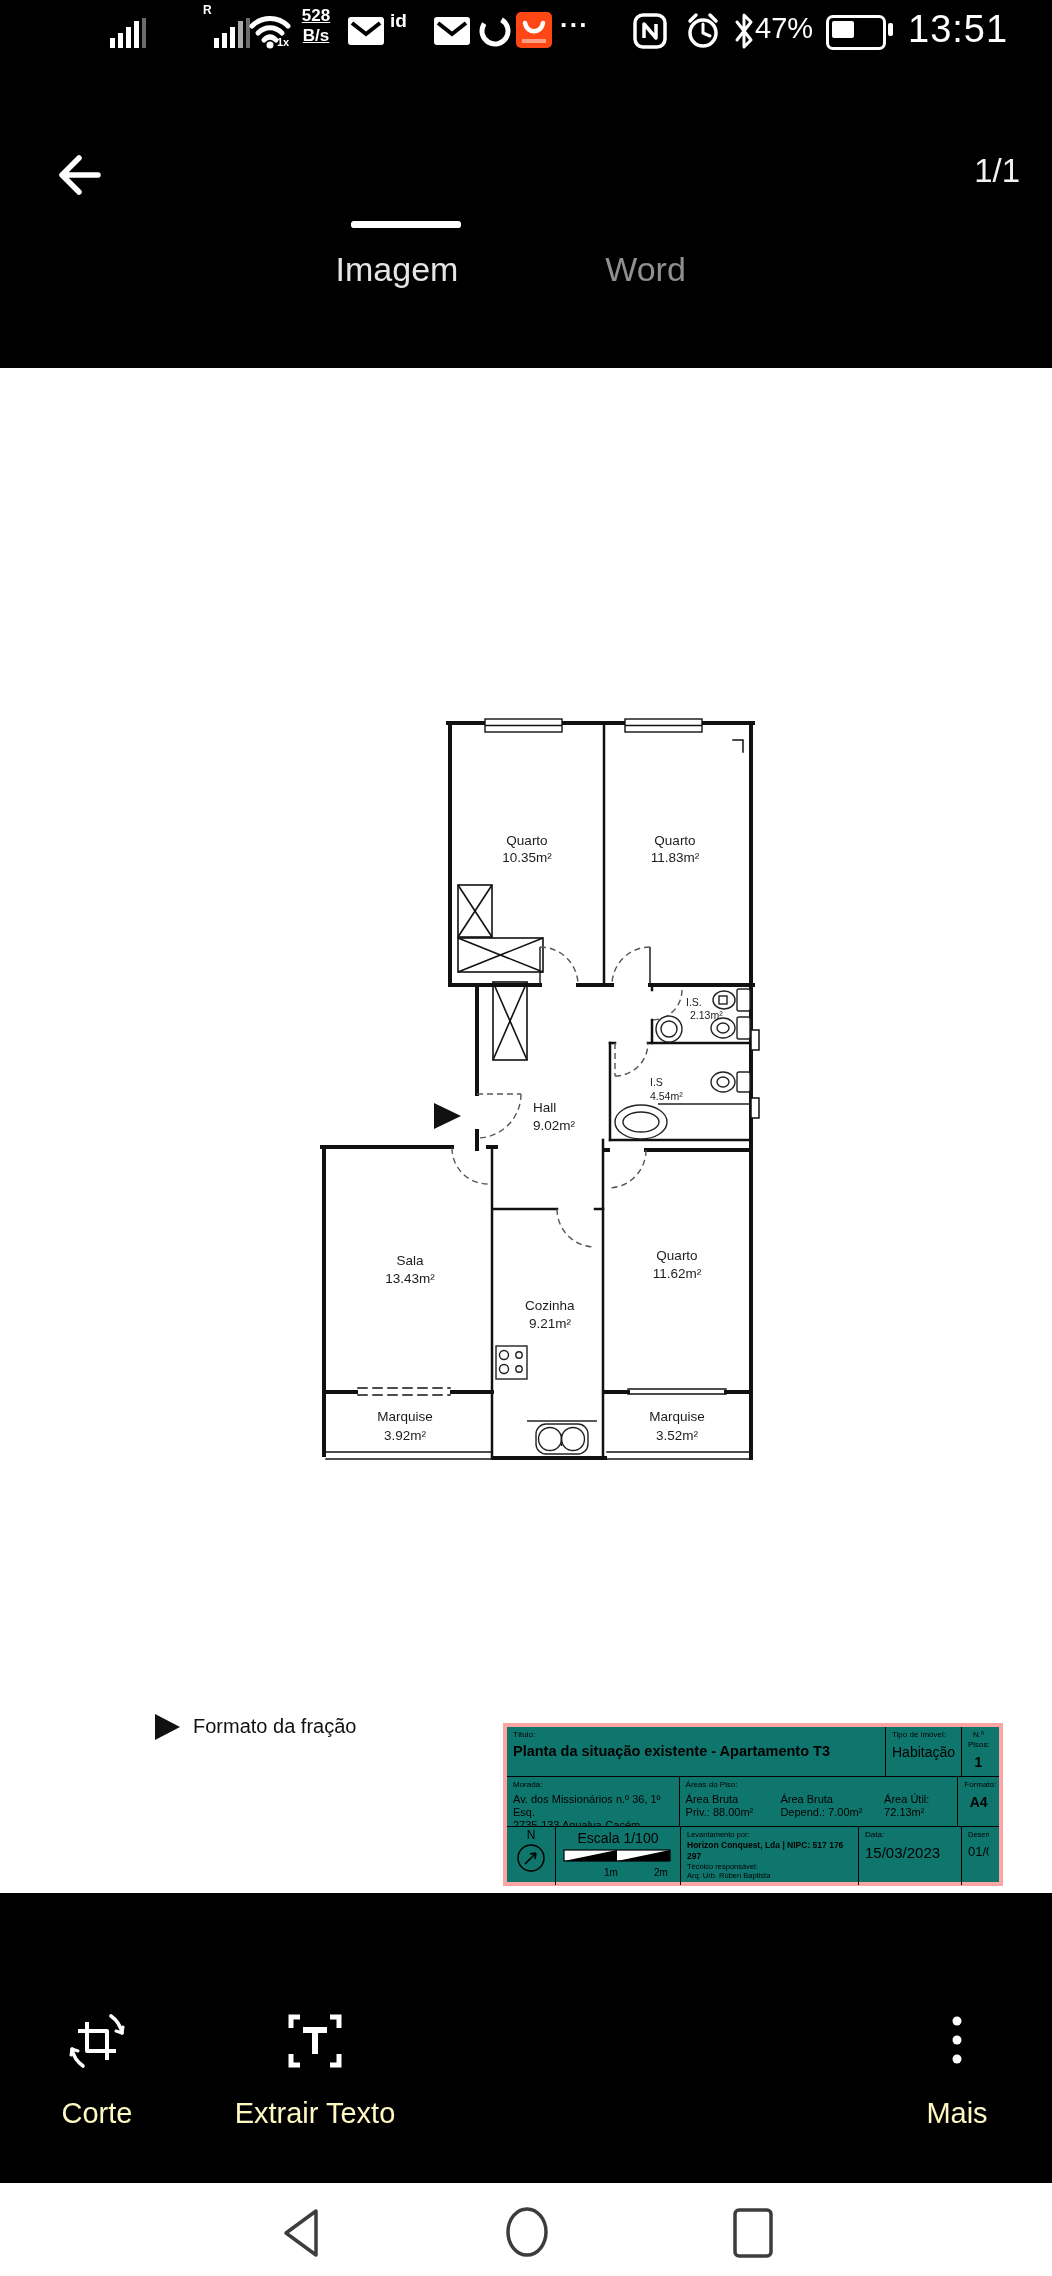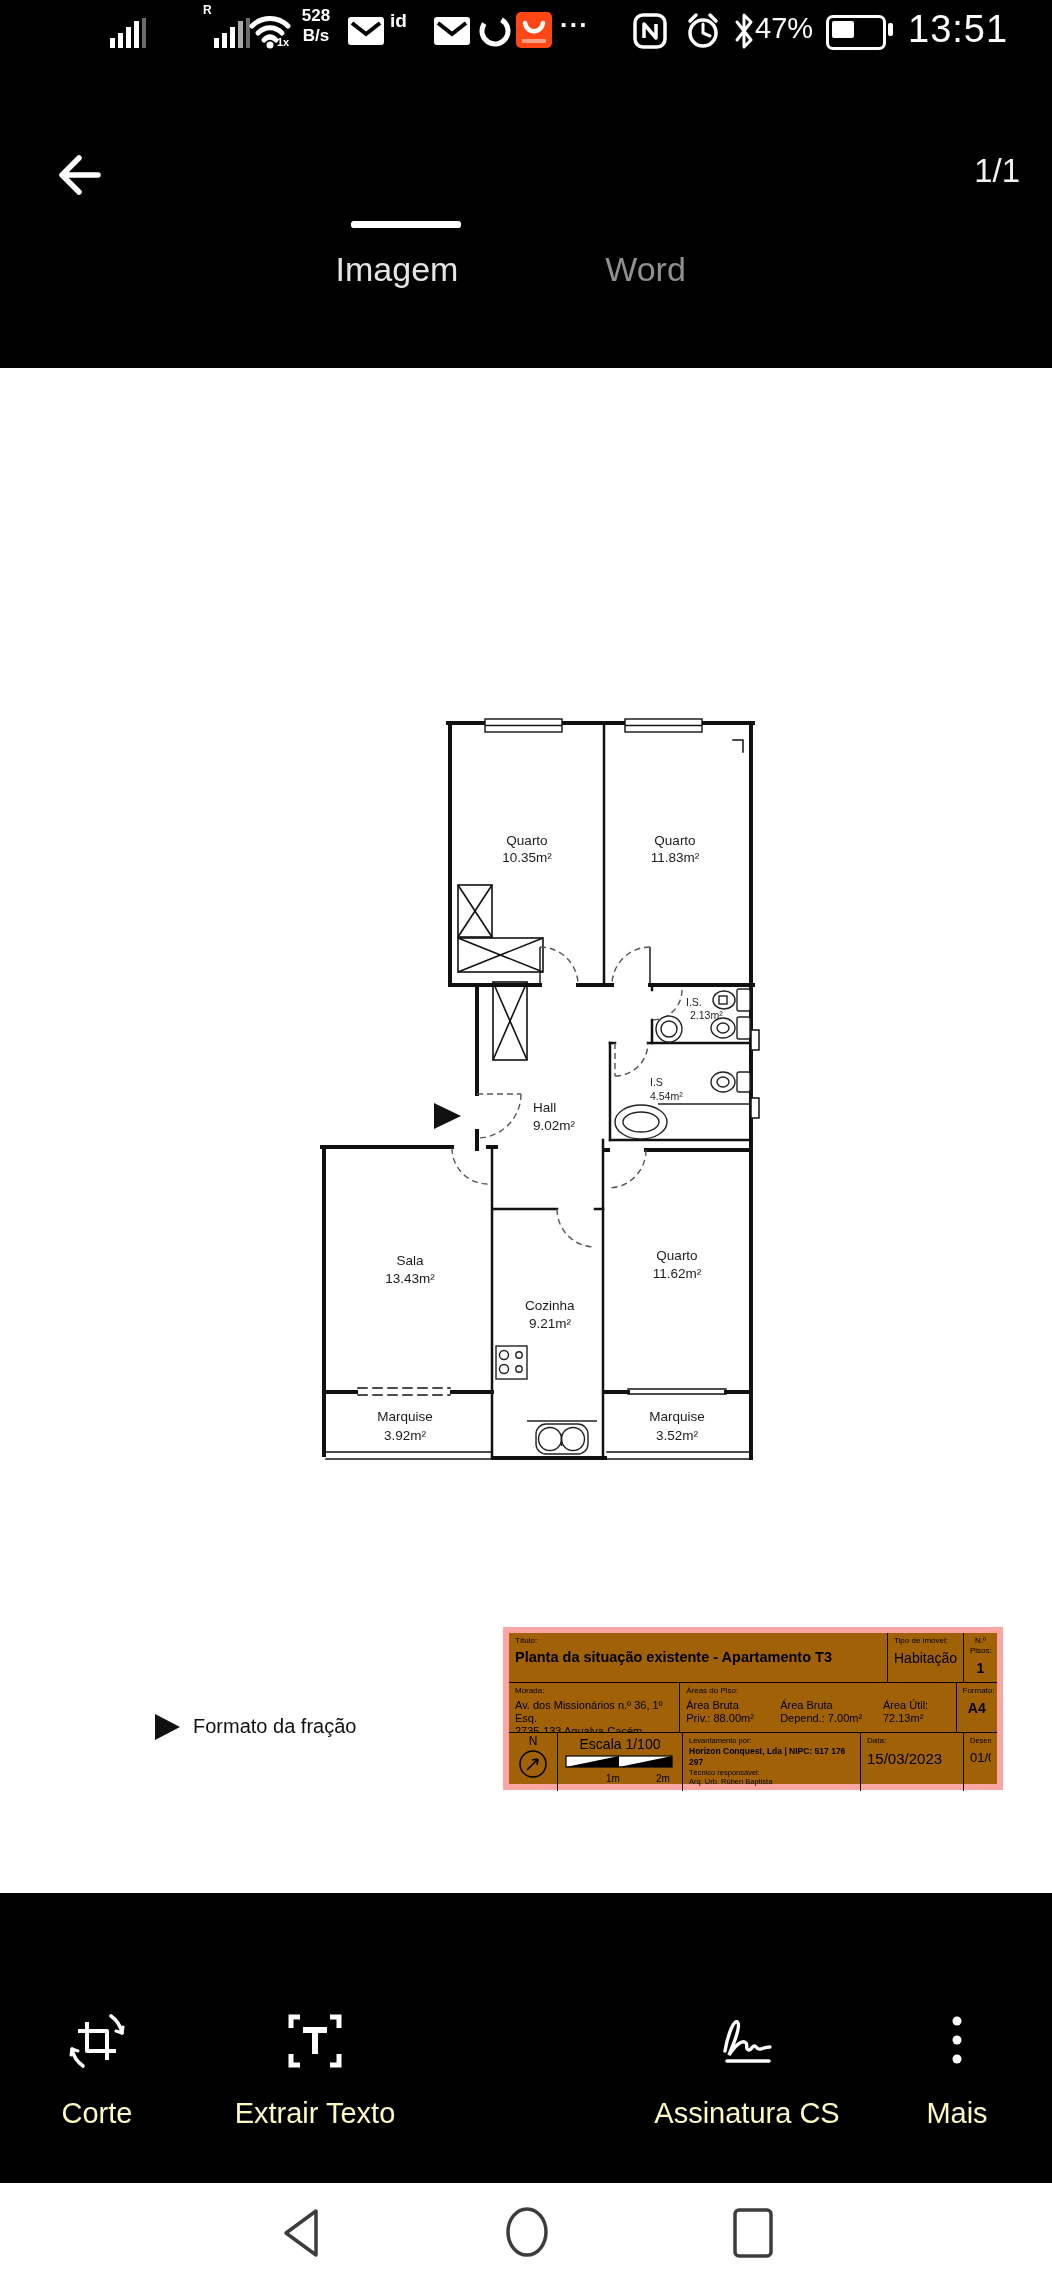--- a/index.html
+++ b/index.html
@@ -2,21 +2,21 @@
 <html><head>
 <meta charset="utf-8">
 <style>
   html,body{margin:0;padding:0;}
   body{width:1052px;height:2276px;background:#000;position:relative;
        font-family:"Liberation Sans",sans-serif;overflow:hidden;}
   .abs{position:absolute;}
   
   #statusbar{left:0;top:0;width:1052px;height:62px;color:#fff;}
   .sb-txt{color:#fff;white-space:nowrap;}
-  #speed{left:287px;top:6px;width:58px;text-align:center;font-size:17px;line-height:20px;font-weight:600;}
+  #speed{left:287px;top:6px;width:58px;text-align:center;font-size:17px;line-height:20px;font-weight:600;text-decoration:underline;}
   #sim2-r{left:203px;top:3px;font-size:12px;font-weight:700;}
   #pct{left:755px;top:12px;font-size:29px;font-weight:400;}
   #clock{left:908px;top:8px;font-size:38px;font-weight:400;letter-spacing:1px;}
   .batt{left:826px;top:15px;width:54px;height:29px;border:3px solid #fff;border-radius:7px;}
   .batt-fill{left:3px;top:3px;width:22px;height:17px;background:#fff;border-radius:2px;}
   .batt-nub{left:888px;top:23px;width:5px;height:13px;background:#fff;border-radius:2px;}
   .ali{left:516px;top:12px;width:36px;height:36px;background:#ff4716;border-radius:5px;}
   #dots3{left:560px;top:10px;font-size:26px;font-weight:700;letter-spacing:1px;}
   #idico{left:390px;top:10px;font-size:19px;font-weight:700;}
   #wifibadge{left:277px;top:36px;font-size:11px;font-weight:700;}
@@ -26,22 +26,22 @@
   #tab-word{left:558px;width:175px;color:#8f8f8f;}
   #tab-underline{left:351px;top:221px;width:110px;height:7px;background:#fff;border-radius:4px;}
   #pageind{left:920px;top:152px;width:100px;text-align:right;font-size:33px;color:#f2f2f2;}
   
   #canvas{left:0;top:368px;width:1052px;height:1525px;background:#fff;}
   
   #legend-arrow{left:155px;top:1346px;width:0;height:0;border-top:13px solid transparent;
      border-bottom:13px solid transparent;border-left:25px solid #111;}
   #legend-text{left:193px;top:1347px;font-size:20px;color:#111;}
   
-  #tblock{left:503px;top:1259px;width:500px;height:163px;border:6px solid #fca5a5;
-          box-sizing:border-box;color:#000;background:#a16207;}
+  #tblock{left:503px;top:1355px;width:500px;height:163px;border:4px solid #fca5a5;
+          box-sizing:border-box;color:#000;background:#0f766e;}
   #tblock .row{display:flex;box-sizing:border-box;}
   #tblock .cell{box-sizing:border-box;padding:3px 6px;overflow:hidden;}
   #tblock .cell+.cell{border-left:1.5px solid #000;}
   .r{border-bottom:1.5px solid #000;}
   .lab{font-size:8px;line-height:10px;}
   .big{font-size:14.5px;font-weight:700;line-height:17px;margin-top:3px;}
   .med{font-size:14px;line-height:16px;margin-top:4px;}
   .sm{font-size:11px;line-height:13px;}
   .ctr{text-align:center;}
   
@@ -395,27 +395,20 @@
     </svg>
     <div class="tb-label">Corte</div>
   </div>
   <div class="abs tb-item" style="left:195px;width:240px;">
     <svg width="64" height="64" viewBox="0 0 64 64">
       <path d="M17,8 H8 V19 M47,8 H56 V19 M17,56 H8 V45 M47,56 H56 V45" stroke="#fff" stroke-width="5" fill="none"></path>
       <path d="M20,21 H44 M32,21 V45" stroke="#fff" stroke-width="6" fill="none"></path>
     </svg>
     <div class="tb-label">Extrair Texto</div>
   </div>
-  <div class="abs tb-item" style="left:607px;width:280px;">
-    <svg width="64" height="64" viewBox="0 0 64 64">
-      <path d="M10,42 C13,24 20,8 23,14 C26,20 16,40 14,46 C20,37 27,30 31,34 C33,36 30,41 34,41 C37,41 37,36 40,37 C42,38 42,41 46,40 C49,39 51,38 55,38" stroke="#fff" stroke-width="3.4" fill="none" stroke-linecap="round"></path>
-      <line x1="12" y1="52" x2="54" y2="52" stroke="#fff" stroke-width="3.6" stroke-linecap="round"></line>
-    </svg>
-    <div class="tb-label">Assinatura CS</div>
-  </div>
   <div class="abs tb-item" style="left:877px;width:160px;">
     <svg width="64" height="64" viewBox="0 0 64 64">
       <circle cx="32" cy="12" r="4.5" fill="#fff"></circle>
       <circle cx="32" cy="31" r="4.5" fill="#fff"></circle>
       <circle cx="32" cy="50" r="4.5" fill="#fff"></circle>
     </svg>
     <div class="tb-label">Mais</div>
   </div>
 </div>
 

